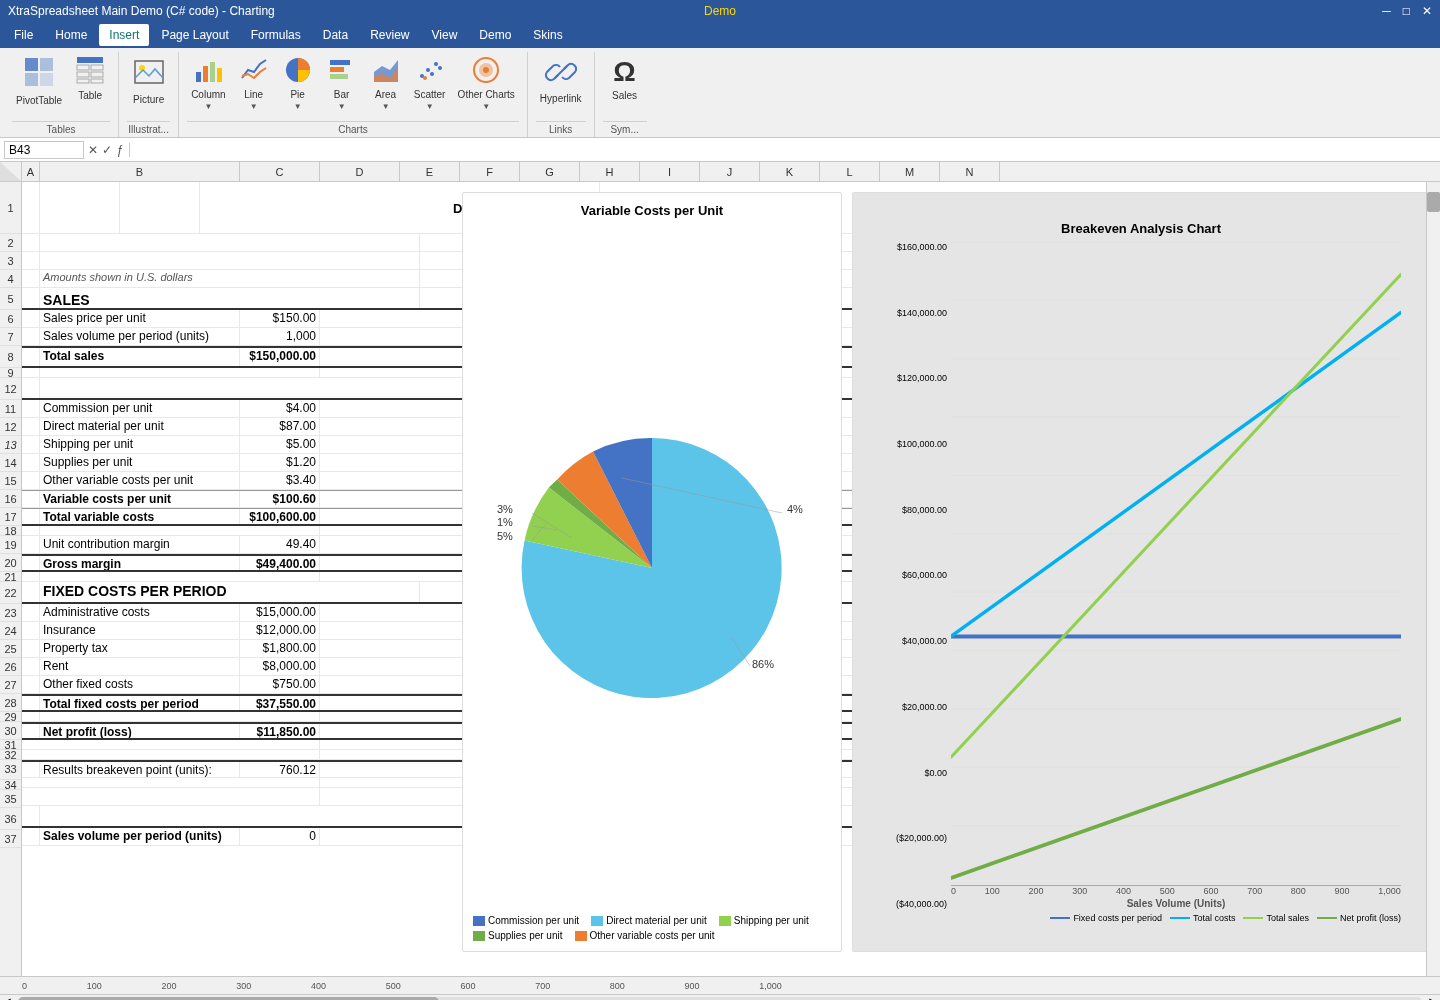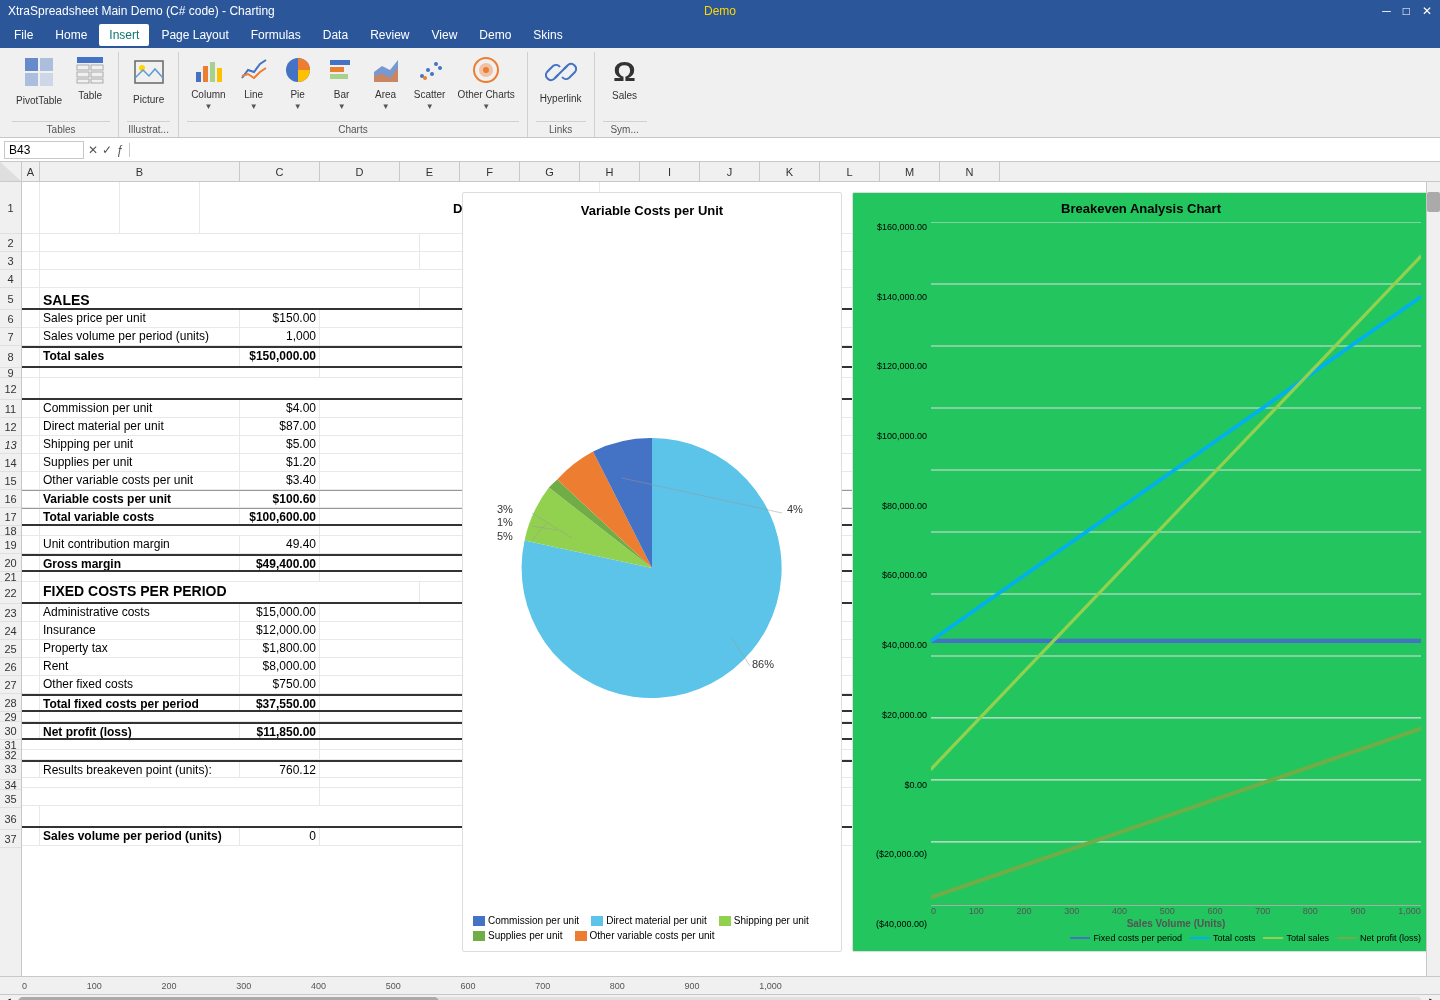--- a/index.html
+++ b/index.html
@@ -193,24 +193,24 @@
       background: #fff;
       border: 1px solid #ddd;
       border-radius: 2px;
       padding: 10px;
       display: flex;
       flex-direction: column;
       align-items: center;
     }
     .bar-chart-container {
       flex: 1.2;
-      background: #22c55e;
+      background: #e5e5e5;
       border: 1px solid #ddd;
       border-radius: 2px;
-      padding: 8px;
+      padding: 28px;
       display: flex;
       flex-direction: column;
     }
     .chart-title {
       font-size: 13px;
       font-weight: bold;
       text-align: center;
       margin-bottom: 6px;
     }
 
@@ -527,20 +527,21 @@
           <div class="cell" style="width:380px;"></div>
         </div>
 
         <div class="grid-row" style="height:18px;">
           <div class="cell" style="width:18px;"></div>
           <div class="cell" style="width:380px;"></div>
         </div>
 
         <div class="grid-row" style="height:18px;">
           <div class="cell" style="width:18px;"></div>
+          <div class="cell italic" style="width:380px;color:#555;font-size:11px;">Amounts shown in U.S. dollars</div>
         </div>
 
         <div class="grid-row" style="height:22px;border-bottom:2px solid #333;">
           <div class="cell" style="width:18px;"></div>
           <div class="cell section-header" style="width:380px;line-height:22px;">SALES</div>
         </div>
 
         <div class="grid-row" style="height:18px;">
           <div class="cell" style="width:18px;"></div>
           <div class="cell" style="width:200px;">Sales price per unit</div>

